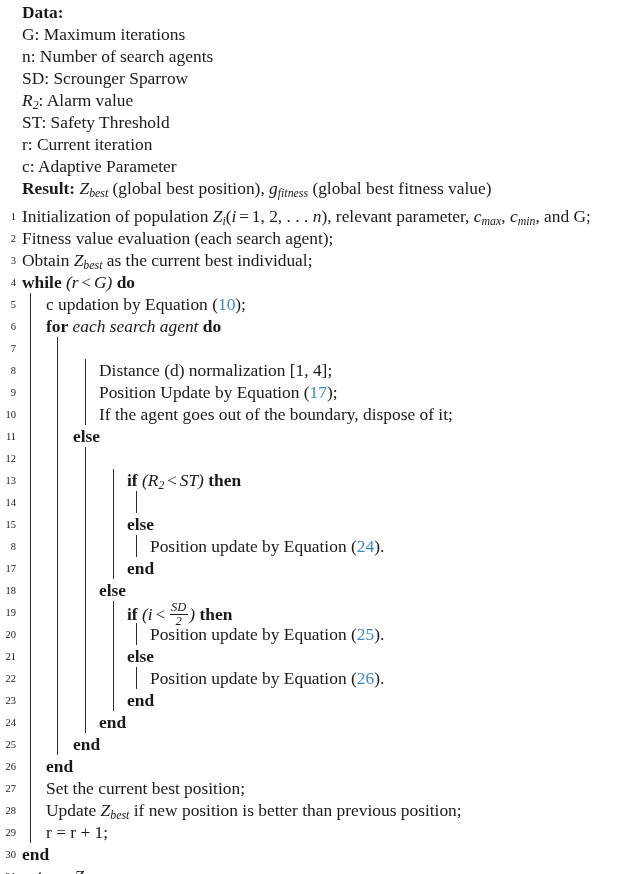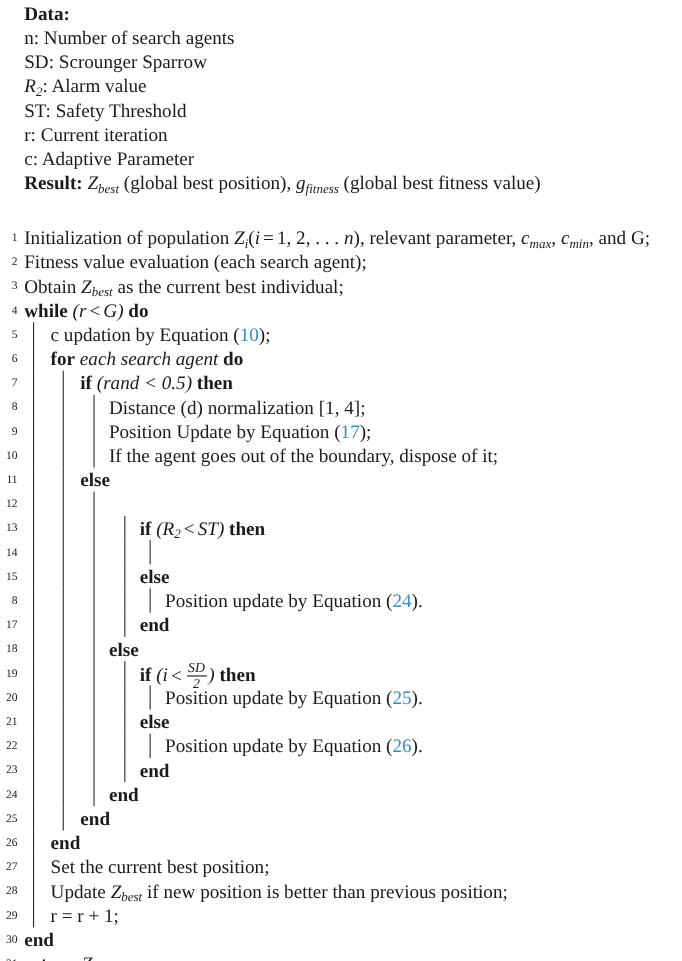--- a/index.html
+++ b/index.html
@@ -112,20 +112,23 @@
 </head>
 <body>
 
 <div id="algo">
 
   <div class="head-block">
     <div class="head-line first">
       <b>Data:</b>
     </div>
     <div class="head-line">
+      <span>G: Maximum iterations</span>
+    </div>
+    <div class="head-line">
       <span>n: Number of search agents</span>
     </div>
     <div class="head-line">
       <span>SD: Scrounger Sparrow</span>
     </div>
     <div class="head-line">
       <span class="mathit">R</span><sub>2</sub><span>: Alarm value</span>
     </div>
     <div class="head-line">
       <span>ST: Safety Threshold</span>
@@ -172,21 +175,20 @@
     <div class="row">
       <span class="lineno">6</span>
       <span class="guide" style="left:30px"></span>
       <span class="content" style="left:46px"><b>for</b><span>&nbsp;</span><span class="it">each search agent</span><span>&nbsp;</span><b>do</b></span>
     </div>
 
     <div class="row">
       <span class="lineno">7</span>
       <span class="guide" style="left:30px"></span>
       <span class="guide" style="left:57px"></span>
-      <span class="content" style="left:73px"><b>if</b><span>&nbsp;</span><span class="it">(rand &lt; 0.5)</span><span>&nbsp;</span><b>then</b></span>
     </div>
 
     <div class="row">
       <span class="lineno">8</span>
       <span class="guide" style="left:30px"></span>
       <span class="guide" style="left:57px"></span>
       <span class="guide" style="left:85px"></span>
       <span class="content" style="left:99px">Distance (d) normalization [1, 4];</span>
     </div>
 

